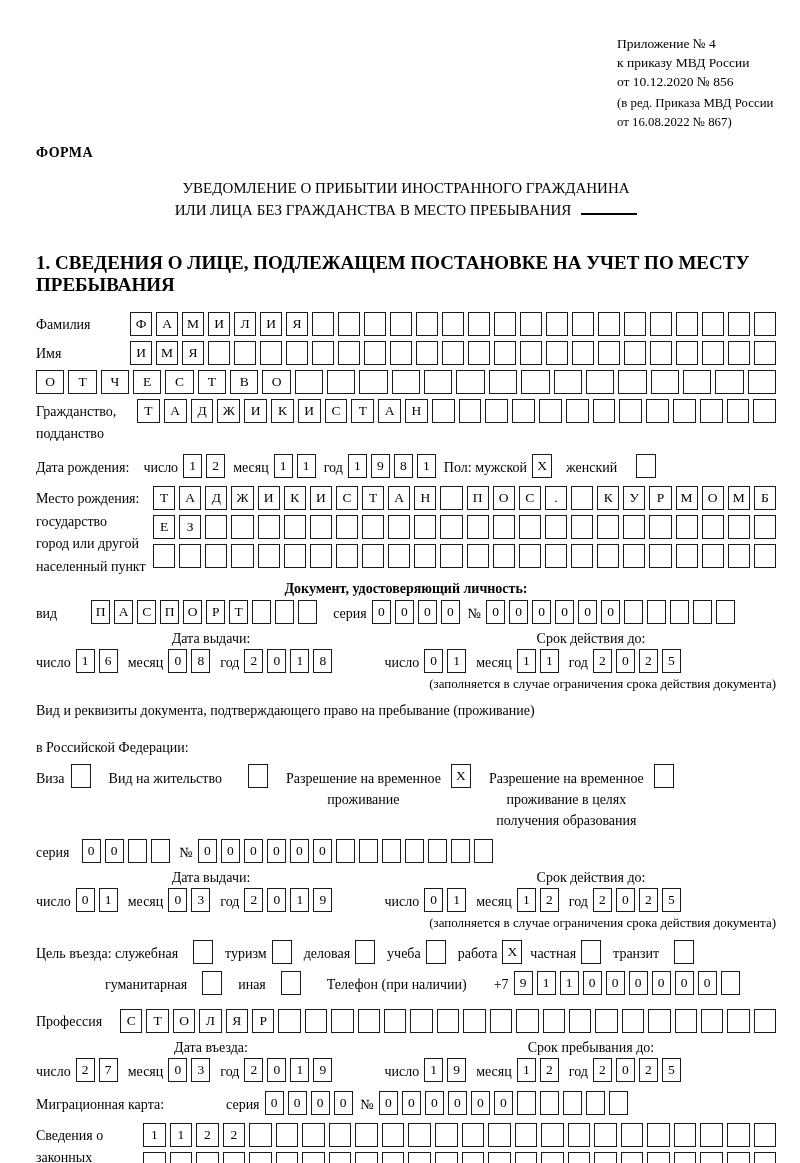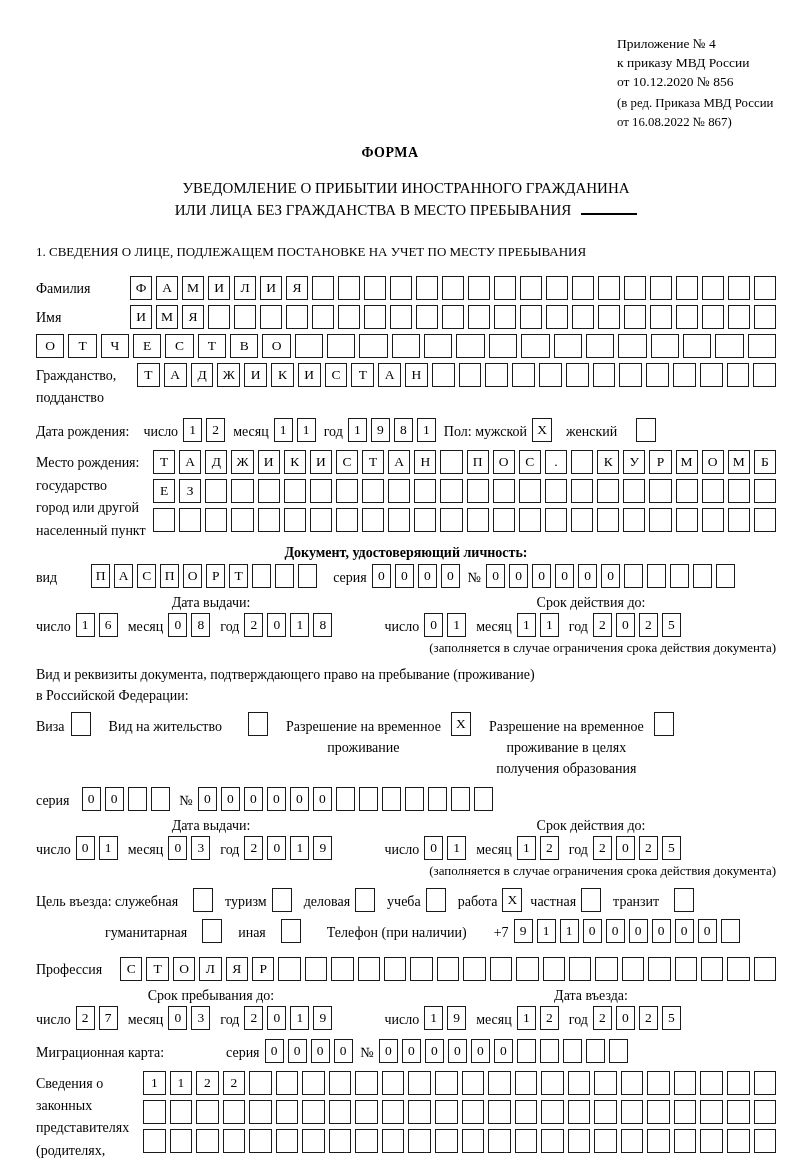--- a/index.html
+++ b/index.html
@@ -2,26 +2,26 @@
 <html><head>
 <meta charset="utf-8">
 <style>
   *{box-sizing:border-box;margin:0;padding:0}
   html,body{background:#fff}
   body{width:800px;font-family:"Liberation Serif","DejaVu Serif",serif;color:#000}
   .page{width:800px;height:1163px;padding:34px 24px 10px 36px;background:#fff;overflow:hidden}
 
   .hdr{margin-left:581px;font-size:13.5px;line-height:1.42}
   .hdr .sub{font-size:12.8px;margin-top:3px;line-height:1.42}
-  .forma{text-align:center;padding-right:32px;font-weight:bold;font-size:14px;margin-top:14px;letter-spacing:.5px}
+  .forma{text-align:left;padding-right:32px;font-weight:bold;font-size:14px;margin-top:14px;letter-spacing:.5px}
 
   .title{text-align:center;font-weight:normal;font-size:15px;line-height:1.5;margin-top:16px}
   .uline{display:inline-block;width:56px;border-bottom:2px solid #000;margin-left:10px;height:14px}
 
-  .sect{font-weight:normal;font-size:13px;margin-top:22px}
+  .sect{font-weight:bold;font-size:19px;margin-top:30px}
 
   .frow{display:flex;align-items:flex-start;margin-top:5px}
   .lbl{font-size:14px;line-height:1.3;padding-top:4px;flex:0 0 auto}
   .cells{display:flex;gap:4px;min-width:0}
   .grow{flex:1 1 auto}
   .grow .cell{flex:1 1 0;min-width:0}
   .cell{height:24px;border:1.8px solid #1b1b1b;display:flex;align-items:center;justify-content:center;font-size:13.5px;background:#fff}
   .fcells .cell{flex:0 0 19px;width:19px}
   .cb{flex:0 0 20px;width:20px;height:24px}
 
@@ -387,21 +387,21 @@
     <span class="cells fcells">
         <span class="cell">2</span>
         <span class="cell">0</span>
         <span class="cell">2</span>
         <span class="cell">5</span>
       </span>
   </div>
   <div class="note">(заполняется в случае ограничения срока действия документа)</div>
 
   <div class="plain">Вид и реквизиты документа, подтверждающего право на пребывание (проживание)</div>
-  <div class="plain" style="margin-top:0">в Российской Федерации:</div>
+  <div class="plain" style="margin-top:16px">в Российской Федерации:</div>
 
   <div class="cbrow">
     <span class="cbl">Виза</span>
     <span class="sp6"></span>
     <span class="cell cb"></span>
     <span class="sp18"></span>
     <span class="cbl">Вид на жительство</span>
     <span class="sp26"></span>
     <span class="cell cb"></span>
     <span class="sp18"></span>
@@ -557,22 +557,22 @@
         <span class="cell"></span>
         <span class="cell"></span>
         <span class="cell"></span>
         <span class="cell"></span>
         <span class="cell"></span>
         <span class="cell"></span>
       </div>
   </div>
 
   <div class="dhead">
+    <span class="dh">Дата въезда:</span>
     <span class="dh">Срок пребывания до:</span>
-    <span class="dh">Дата въезда:</span>
   </div>
   <div class="drow">
     <span class="dlbl">число</span>
     <span class="cells fcells">
         <span class="cell">2</span>
         <span class="cell">7</span>
       </span>
     <span class="dlbl" style="padding-left:10px">месяц</span>
     <span class="cells fcells">
         <span class="cell">0</span>

